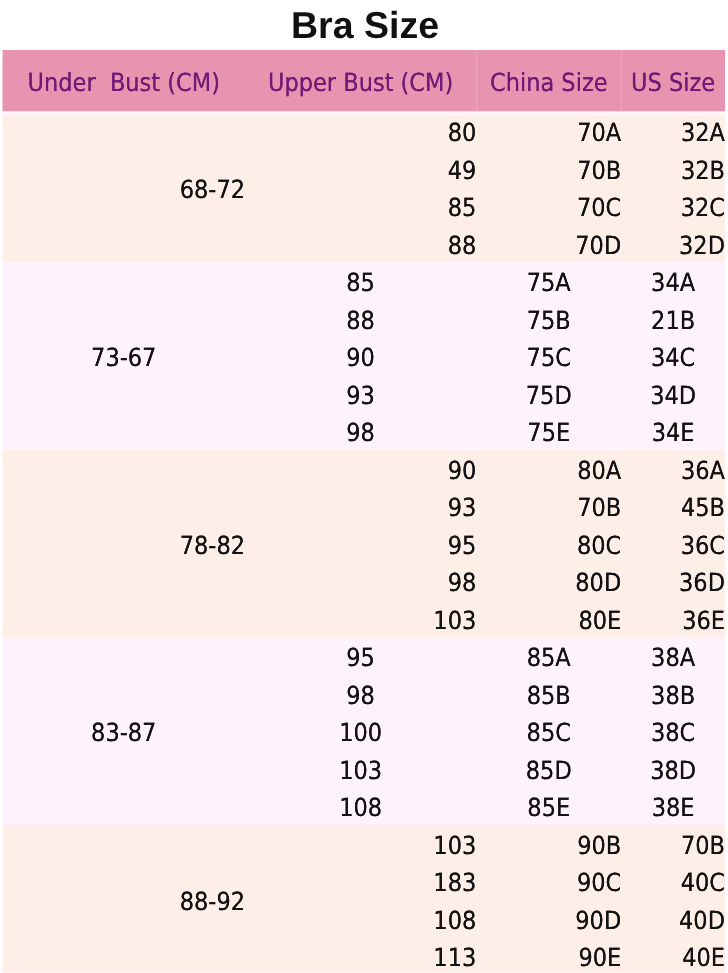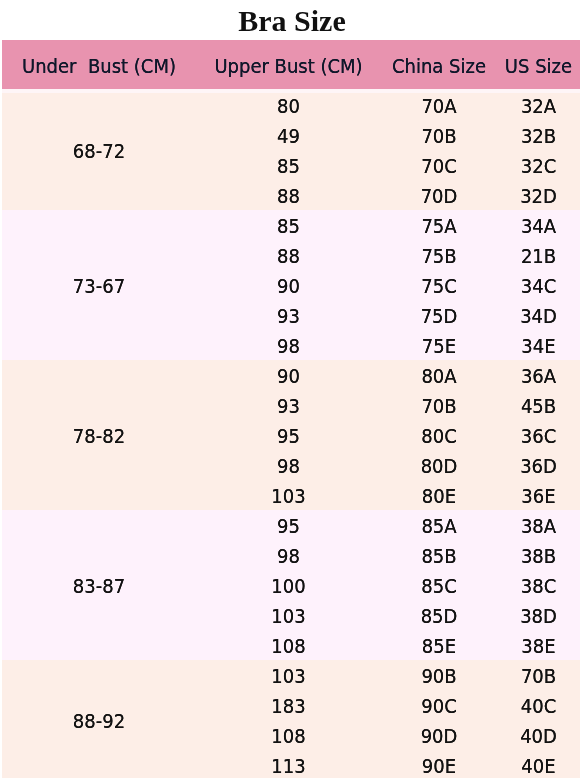--- a/index.html
+++ b/index.html
@@ -10,41 +10,41 @@
   }
   body {
     width: 582px;
     height: 778px;
     overflow: hidden;
     font-family: "DejaVu Sans", sans-serif;
     font-stretch: condensed;
   }
   .page-title {
     text-align: center;
-    font-family: Liberation Serif, serif;
+    font-family: Liberation Sans, sans-serif;
     font-stretch: normal;
     font-weight: bold;
     font-size: 30px;
     line-height: 42px;
     color: #111111;
     letter-spacing: 0px;
     margin: 0;
     padding: 0 0 0 2px;
     height: 40px;
     overflow: visible;
   }
   table.size-table {
     border-collapse: collapse;
     width: 578px;
     margin-left: 2px;
     table-layout: fixed;
   }
   table.size-table th {
     background: #e893af;
-    color: #0f172a;
+    color: #701a75;
     font-weight: normal;
     font-size: 20px;
     height: 48px;
     line-height: 48px;
     padding: 2px 0 0 0;
     text-align: center;
     vertical-align: middle;
     white-space: pre;
     text-shadow: 0 0 0.4px currentColor;
   }
@@ -52,21 +52,21 @@
     box-sizing: border-box;
     font-size: 20px;
     color: #121212;
     height: 30px;
     line-height: 28px;
     padding: 2px 0 0 0;
     text-align: center;
     vertical-align: middle;
     text-shadow: 0 0 0.45px currentColor;
   }
-  tbody.grp-peach td { background: #fdeee7; }
+  tbody.grp-peach td { background: #fdeee7; text-align: right; }
   tbody.grp-lav   td { background: #fef2fc; }
   td.under-bust { vertical-align: middle; }
   .header-underline {
     position: absolute;
     left: 2px;
     top: 89px;
     width: 578px;
     height: 4px;
     background: #fef5f7;
   }

